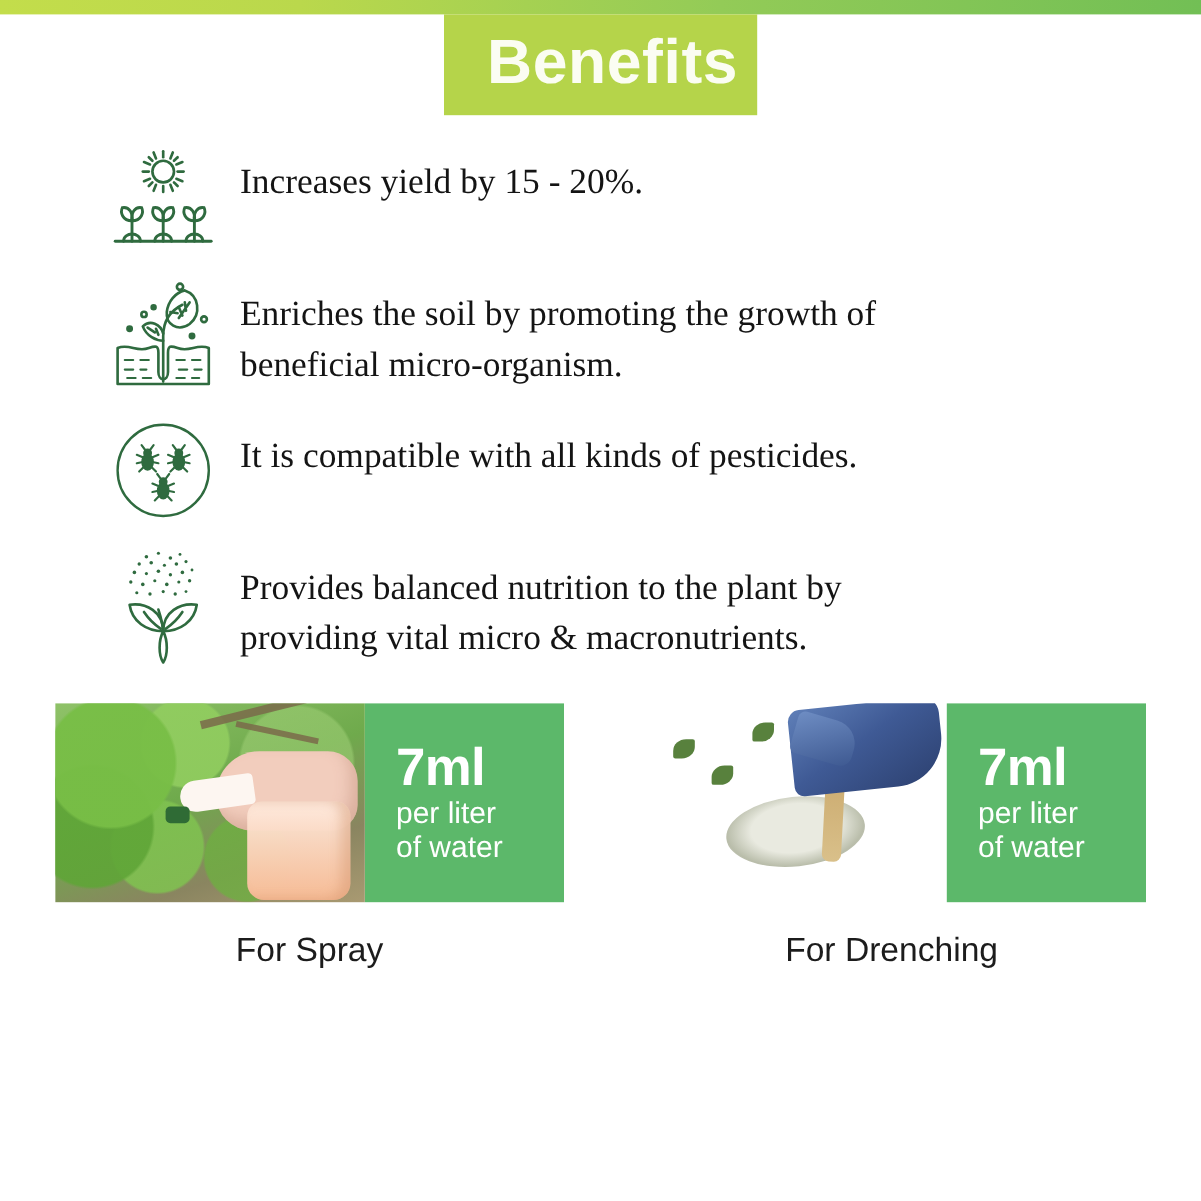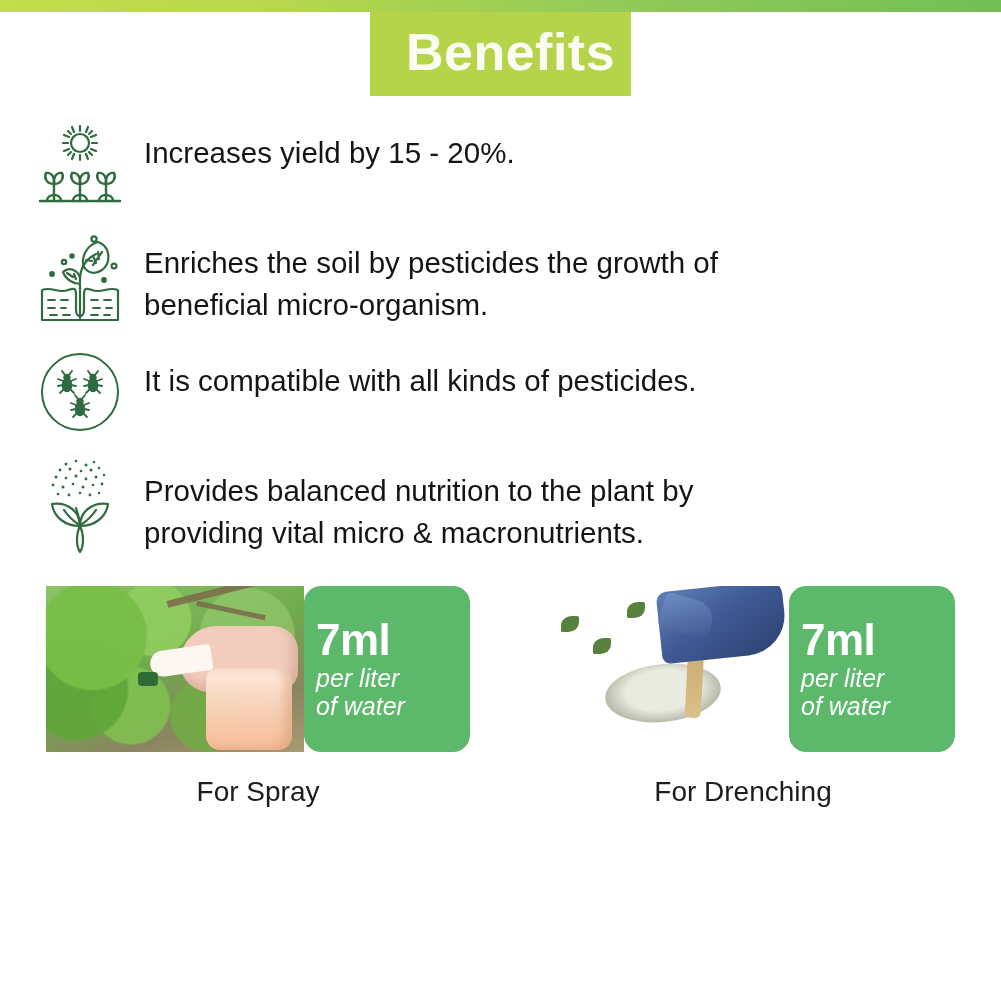--- a/index.html
+++ b/index.html
@@ -47,21 +47,22 @@
     letter-spacing: 0.5px;
     line-height: 1;
     padding: 14px 16px 18px 36px;
     text-align: center;
     min-width: 190px;
   }
 
   
   .benefits {
     margin-top: 22px;
-    padding: 0 40px 0 32px;
+    padding: 0 40px 0 88px;
+    font-family: Liberation Serif, serif;
   }
   .benefit-row {
     display: flex;
     align-items: flex-start;
     margin-bottom: 18px;
   }
   .benefit-icon {
     flex: 0 0 96px;
     width: 96px;
     height: 92px;
@@ -107,36 +108,34 @@
     overflow: hidden;
   }
   .card-panel {
     flex: 1 1 auto;
     background: #5cb86a;
     color: #ffffff;
     display: flex;
     flex-direction: column;
     justify-content: center;
     align-items: flex-start;
-    padding-left: 12px;
+    padding-left: 26px;
     box-sizing: border-box;
-    border-radius: 17px;
   }
   .panel-amount {
     font-size: 44px;
     font-weight: bold;
     line-height: 1.0;
     letter-spacing: -0.5px;
     margin-bottom: 2px;
   }
   .panel-sub {
     font-size: 25px;
     line-height: 1.12;
     font-weight: normal;
-    font-style: italic;
   }
   .card-caption {
     text-align: center;
     font-size: 28px;
     color: #1c1c1c;
     margin-top: 24px;
   }
 
   
   .photo-spray {
@@ -330,21 +329,21 @@
                 <line x1="12" y1="68" x2="34" y2="68"></line>
                 <line x1="12" y1="76" x2="30" y2="76"></line>
                 <line x1="14" y1="83" x2="34" y2="83"></line>
                 <line x1="55" y1="68" x2="76" y2="68"></line>
                 <line x1="57" y1="76" x2="76" y2="76"></line>
                 <line x1="55" y1="83" x2="74" y2="83"></line>
               </g>
             </g>
           </svg>
         </div>
-        <div class="benefit-text">Enriches the soil by pesticides the growth of
+        <div class="benefit-text">Enriches the soil by promoting the growth of
 beneficial micro-organism.</div>
       </div>
 
 
       <div class="benefit-row">
         <div class="benefit-icon">
           <svg width="88" height="88" viewBox="0 0 88 88">
             <circle cx="44" cy="44" r="38" fill="none" stroke="#2f6b3f" stroke-width="2"></circle>
             <g fill="#2f6b3f" stroke="#2f6b3f" stroke-width="1.8" stroke-linecap="round">
 

